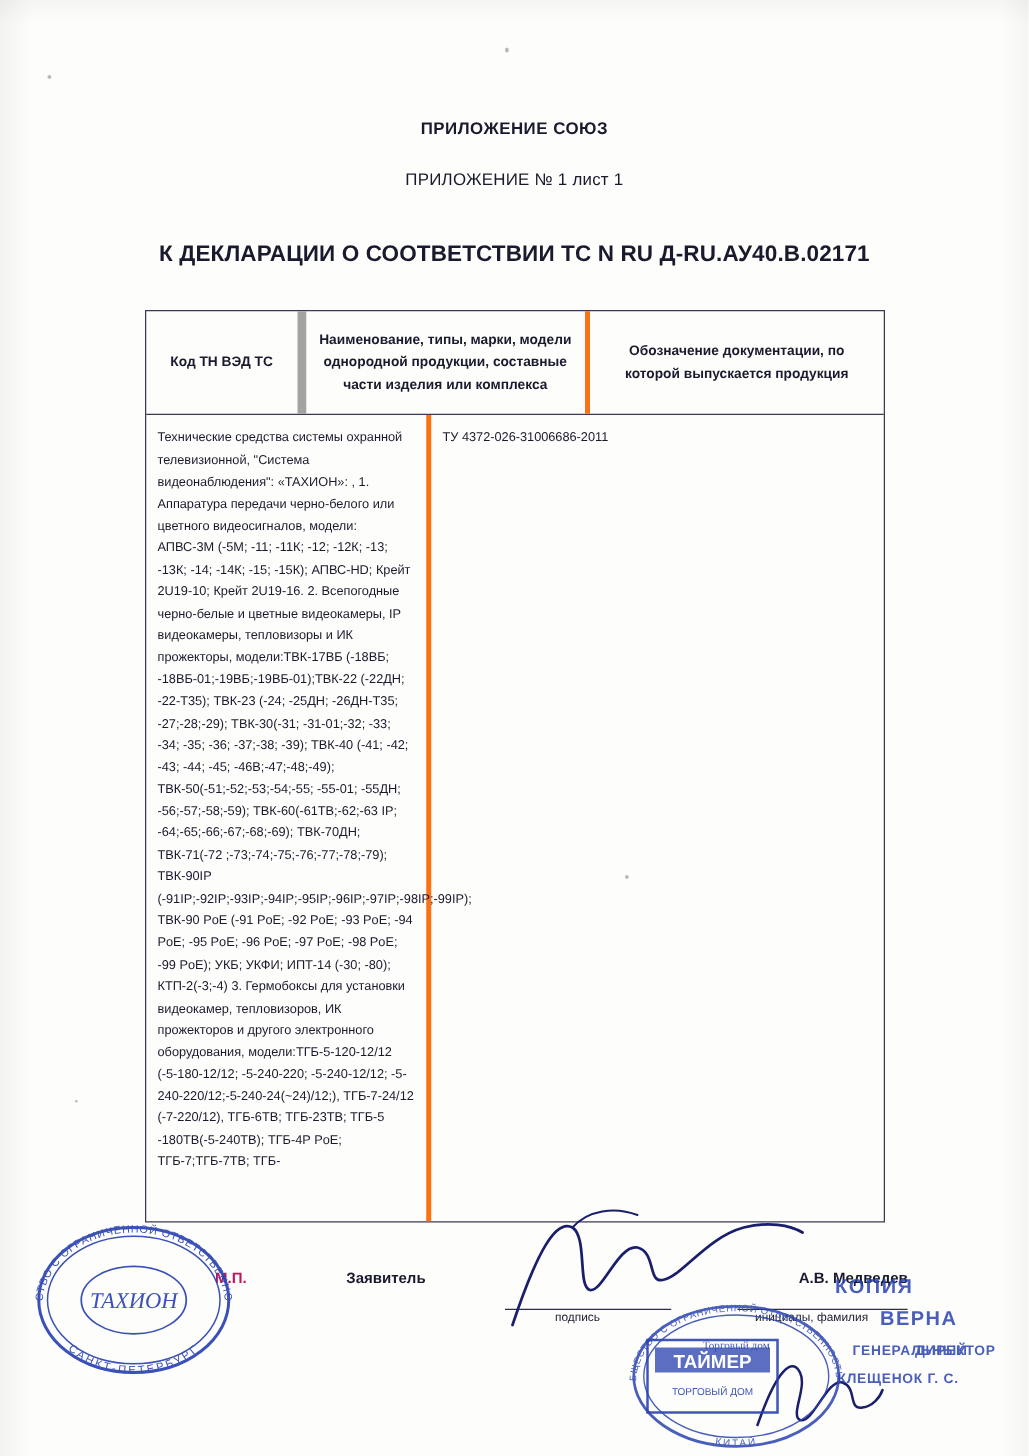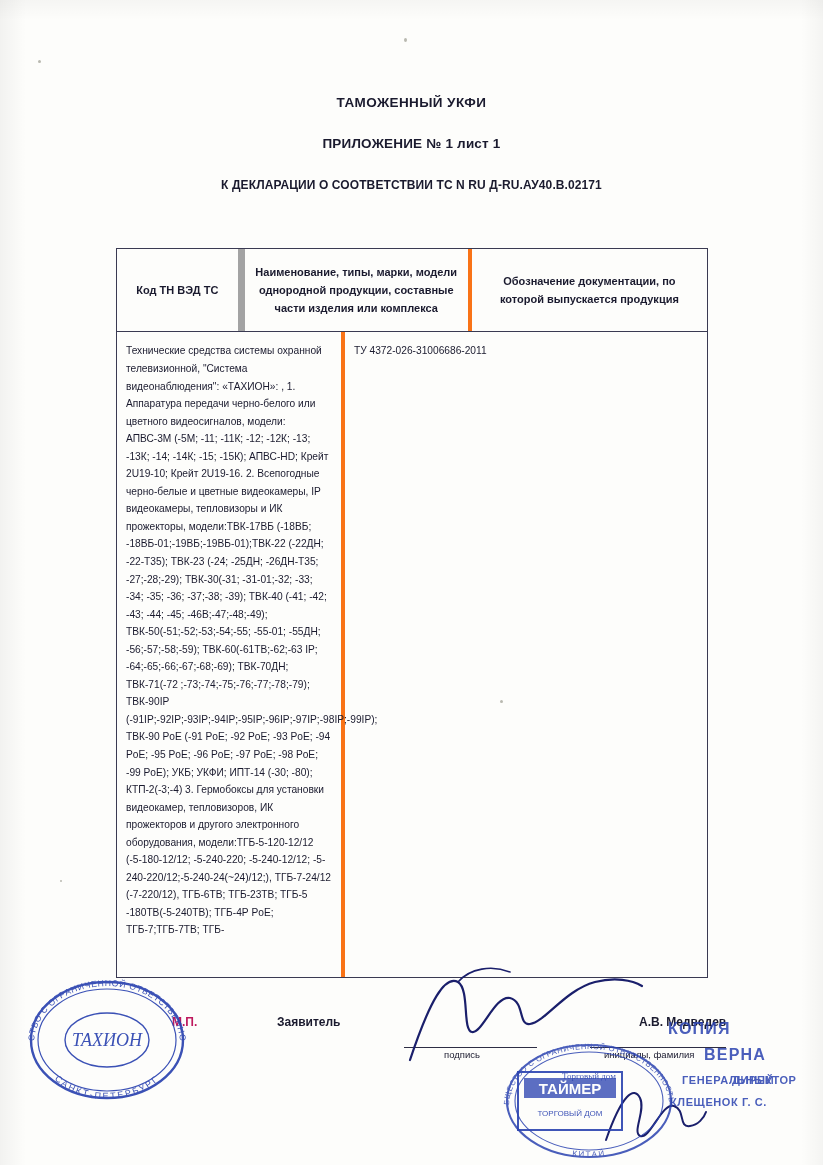--- a/index.html
+++ b/index.html
@@ -53,26 +53,26 @@
     text-align: center;
   }
   .doc-title {
     font-size: 13.5px;
     font-weight: bold;
     letter-spacing: 0.4px;
     margin-bottom: 26px;
   }
   .doc-subtitle {
     font-size: 13.5px;
-    font-weight: bold;
+    font-weight: normal;
     letter-spacing: 0.2px;
-    margin-bottom: 27px;
+    margin-bottom: 42px;
   }
   .doc-decl {
-    font-size: 12px;
+    font-size: 18px;
     font-weight: bold;
     letter-spacing: 0.1px;
     margin-bottom: 36px;
   }
   .doc-lead {
     font-size: 11.5px;
     font-weight: bold;
     letter-spacing: 0.1px;
   }
 
@@ -234,21 +234,21 @@
   <div class="scan-edge-left"></div>
   <div class="scan-edge-right"></div>
   <div class="scan-edge-top"></div>
 
   <div class="speck" style="left:38px;top:60px;width:3px;height:3px;"></div>
   <div class="speck" style="left:404px;top:38px;width:3px;height:4px;"></div>
   <div class="speck" style="left:500px;top:700px;width:3px;height:3px;"></div>
   <div class="speck" style="left:60px;top:880px;width:2px;height:2px;"></div>
 
   <div class="header-block">
-    <div class="doc-title">ТАМОЖЕННЫЙ УКФИ</div>
+    <div class="doc-title">ПРИЛОЖЕНИЕ СОЮЗ</div>
     <div class="doc-subtitle">ПРИЛОЖЕНИЕ № 1 лист 1</div>
     <div class="doc-decl">К ДЕКЛАРАЦИИ О СООТВЕТСТВИИ ТС N RU Д-RU.АУ40.В.02171</div>
   </div>
 
   <div class="table">
     <div class="thead">
       <div class="th col1">Код ТН ВЭД ТС</div>
       <div class="th col2">Наименование, типы, марки, модели однородной продукции, составные части изделия или комплекса</div>
       <div class="th col3">Обозначение документации, по которой выпускается продукция</div>
     </div>

